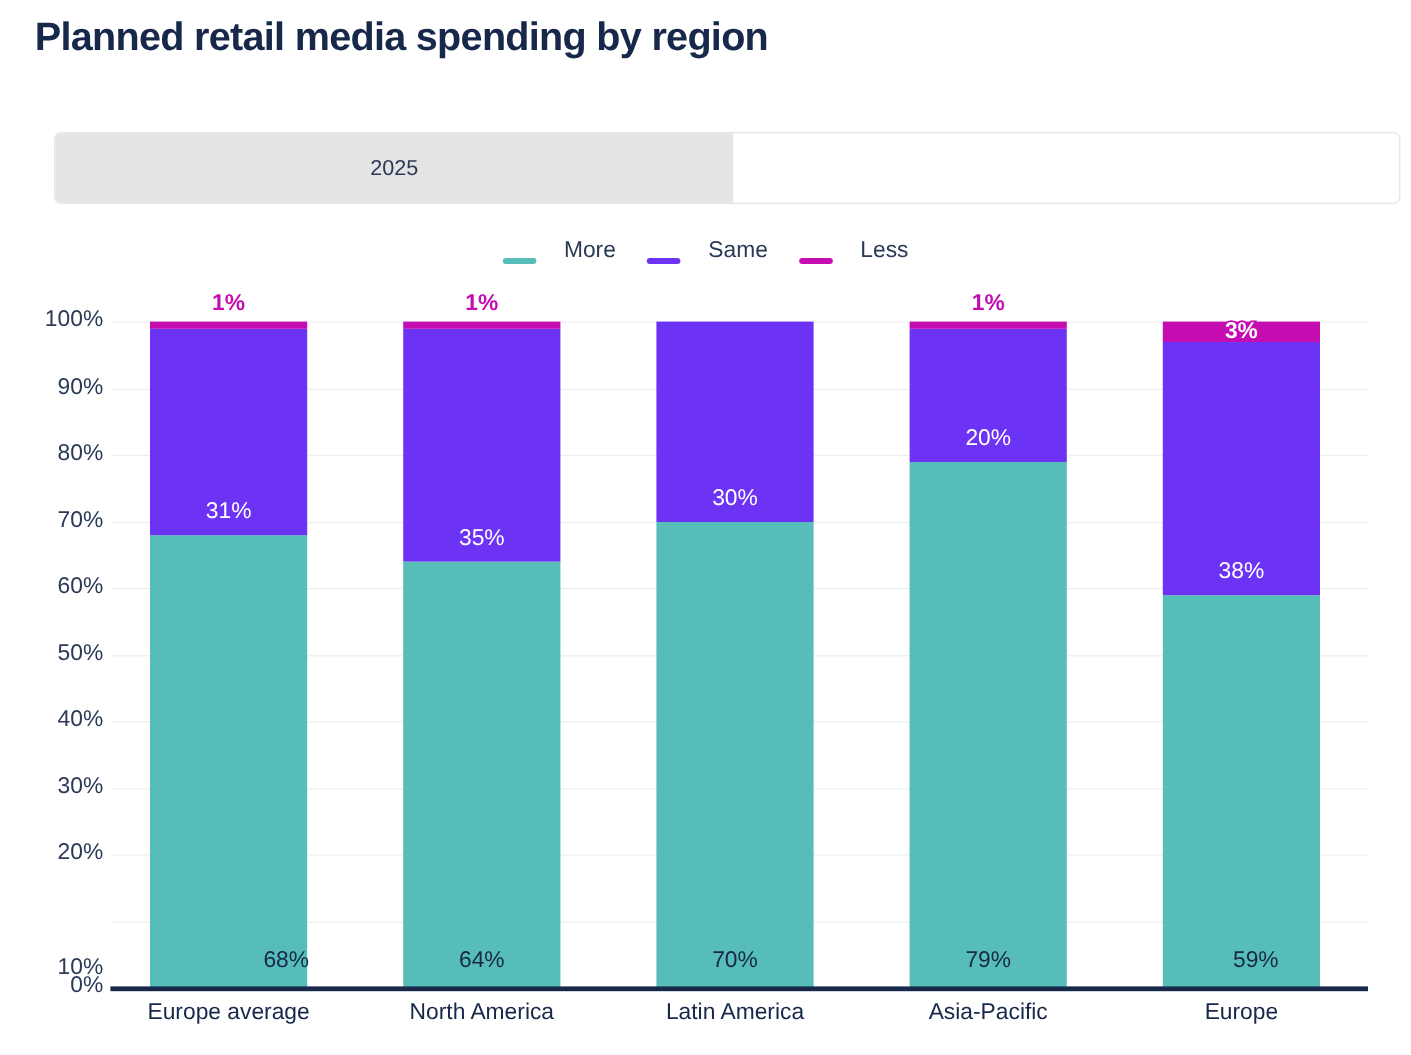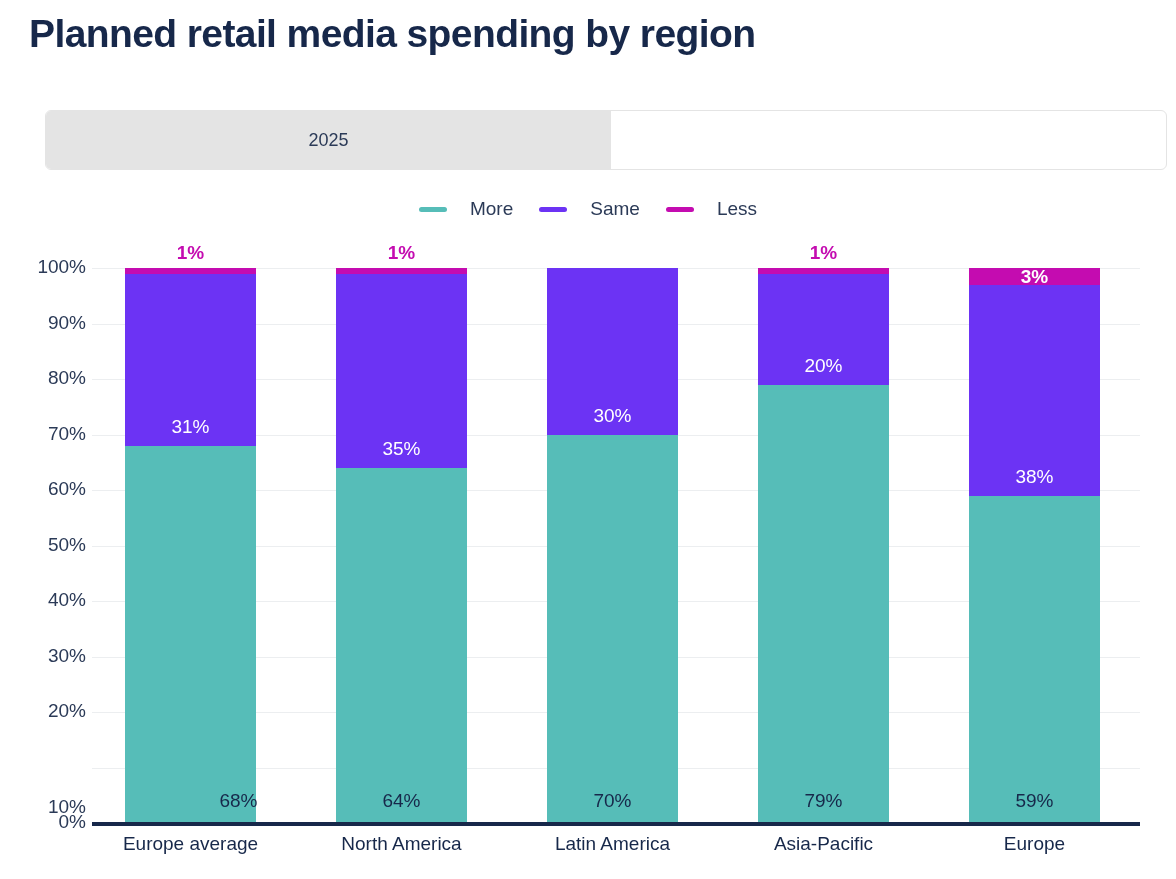--- a/index.html
+++ b/index.html
@@ -6,21 +6,21 @@
   body{
     width:1176px;height:879px;
     background:#ffffff;
     font-family:"Liberation Sans", sans-serif;
     color:#17284a;
     overflow:hidden;
     position:relative;
   }
   #page-title{
     position:absolute;left:29px;top:12px;
-    font-size:39px;font-weight:bold;letter-spacing:-0.6px;
+    font-size:33px;font-weight:bold;letter-spacing:-0.6px;
     color:#17284a;white-space:nowrap;
   }
   
   #tabbar{
     position:absolute;left:30px;top:110px;width:1120px;height:58px;
     border:1px solid #e4e4e4;border-radius:6px;overflow:hidden;
     display:flex;background:#ffffff;margin-left:15px;
   }
   .tab{
     display:flex;align-items:center;justify-content:center;
@@ -29,21 +29,21 @@
   }
   .tab.selected{background:#e4e4e4;}
   #tab-2025{width:565px;}
   #tab-2024{width:555px;}
 
   
   #legend{
     position:absolute;left:0;top:198px;width:1176px;
     display:flex;justify-content:center;align-items:center;gap:26px;
   }
-  .legend-item{display:flex;align-items:center;gap:23px;}
+  .legend-item{display:flex;align-items:flex-end;gap:23px;}
   .legend-swatch{width:28px;height:5px;border-radius:3px;display:block;}
   .legend-label{font-size:19px;color:#2b3a57;}
 
   
   #chart{
     position:absolute;left:0;top:0;width:1176px;height:879px;
     pointer-events:none;
     text-decoration:underline;
   }
   #plot{
@@ -169,21 +169,21 @@
         <div class="bar" style="left: 666px; height: 555px;">
           <div class="seg seg-more" style="height: 438.45px; bottom: 0px;"></div>
           <div class="seg-label label-more" style="bottom: 11px;">79%</div>
           <div class="seg seg-same" style="height: 111px; bottom: 438.45px;"></div>
           <div class="seg-label label-same" style="bottom: 446.45px;">20%</div>
           <div class="seg seg-less" style="height: 5.55px; bottom: 549.45px;"></div>
           <div class="label-less" style="bottom: 559px;">1%</div>
         </div>
         <div class="bar" style="left: 877px; height: 555px;">
           <div class="seg seg-more" style="height: 327.45px; bottom: 0px;"></div>
-          <div class="seg-label label-more" style="bottom: 11px;">59%</div>
+          <div class="seg-label label-more" style="bottom: 11px; padding-left: 12px;">59%</div>
           <div class="seg seg-same" style="height: 210.9px; bottom: 327.45px;"></div>
           <div class="seg-label label-same" style="bottom: 335.45px;">38%</div>
           <div class="seg seg-less" style="height: 16.65px; bottom: 538.35px;"></div>
           <div class="label-less on-band" style="bottom: 535px;">3%</div>
         </div>
       </div>
   </div>
   <div id="baseline"></div>
   <div id="xlabels">
       <div class="xlabel" style="left: 80.5px;">Europe average</div>

